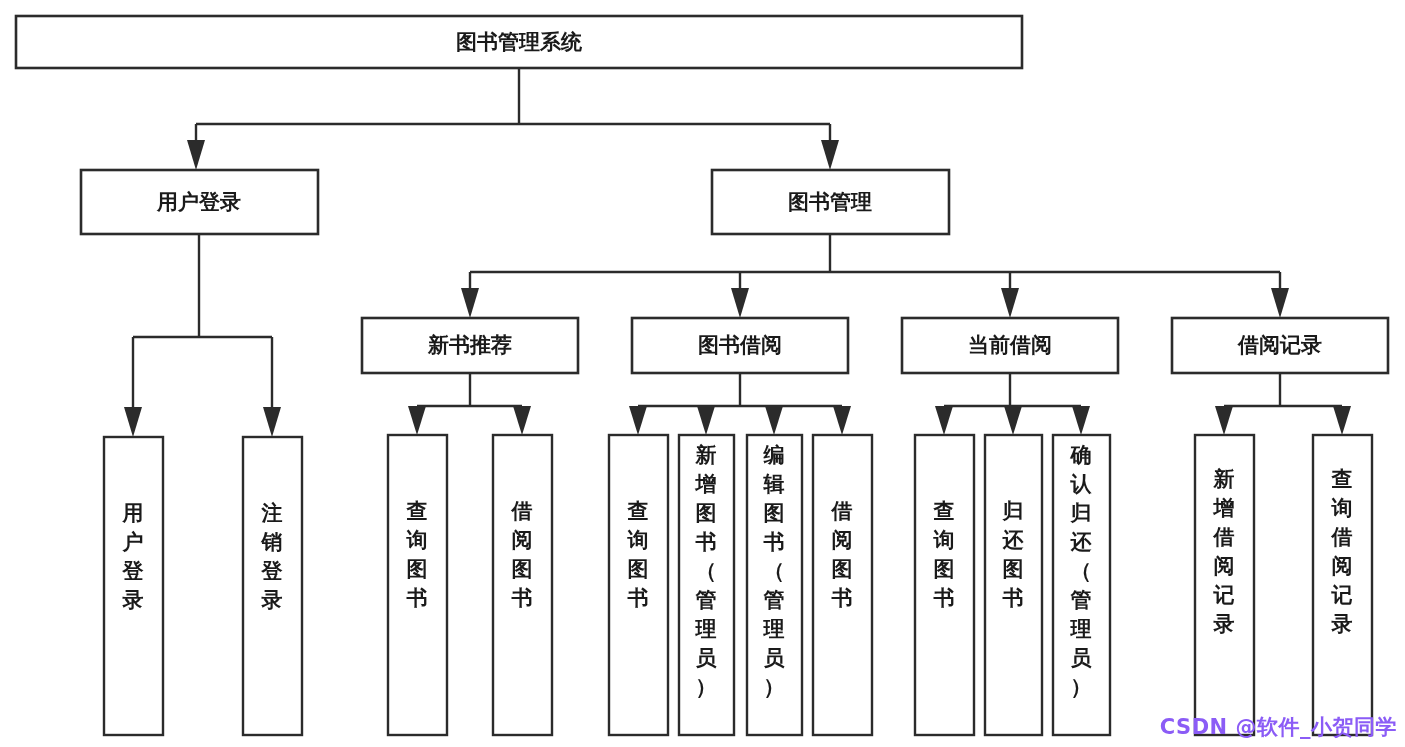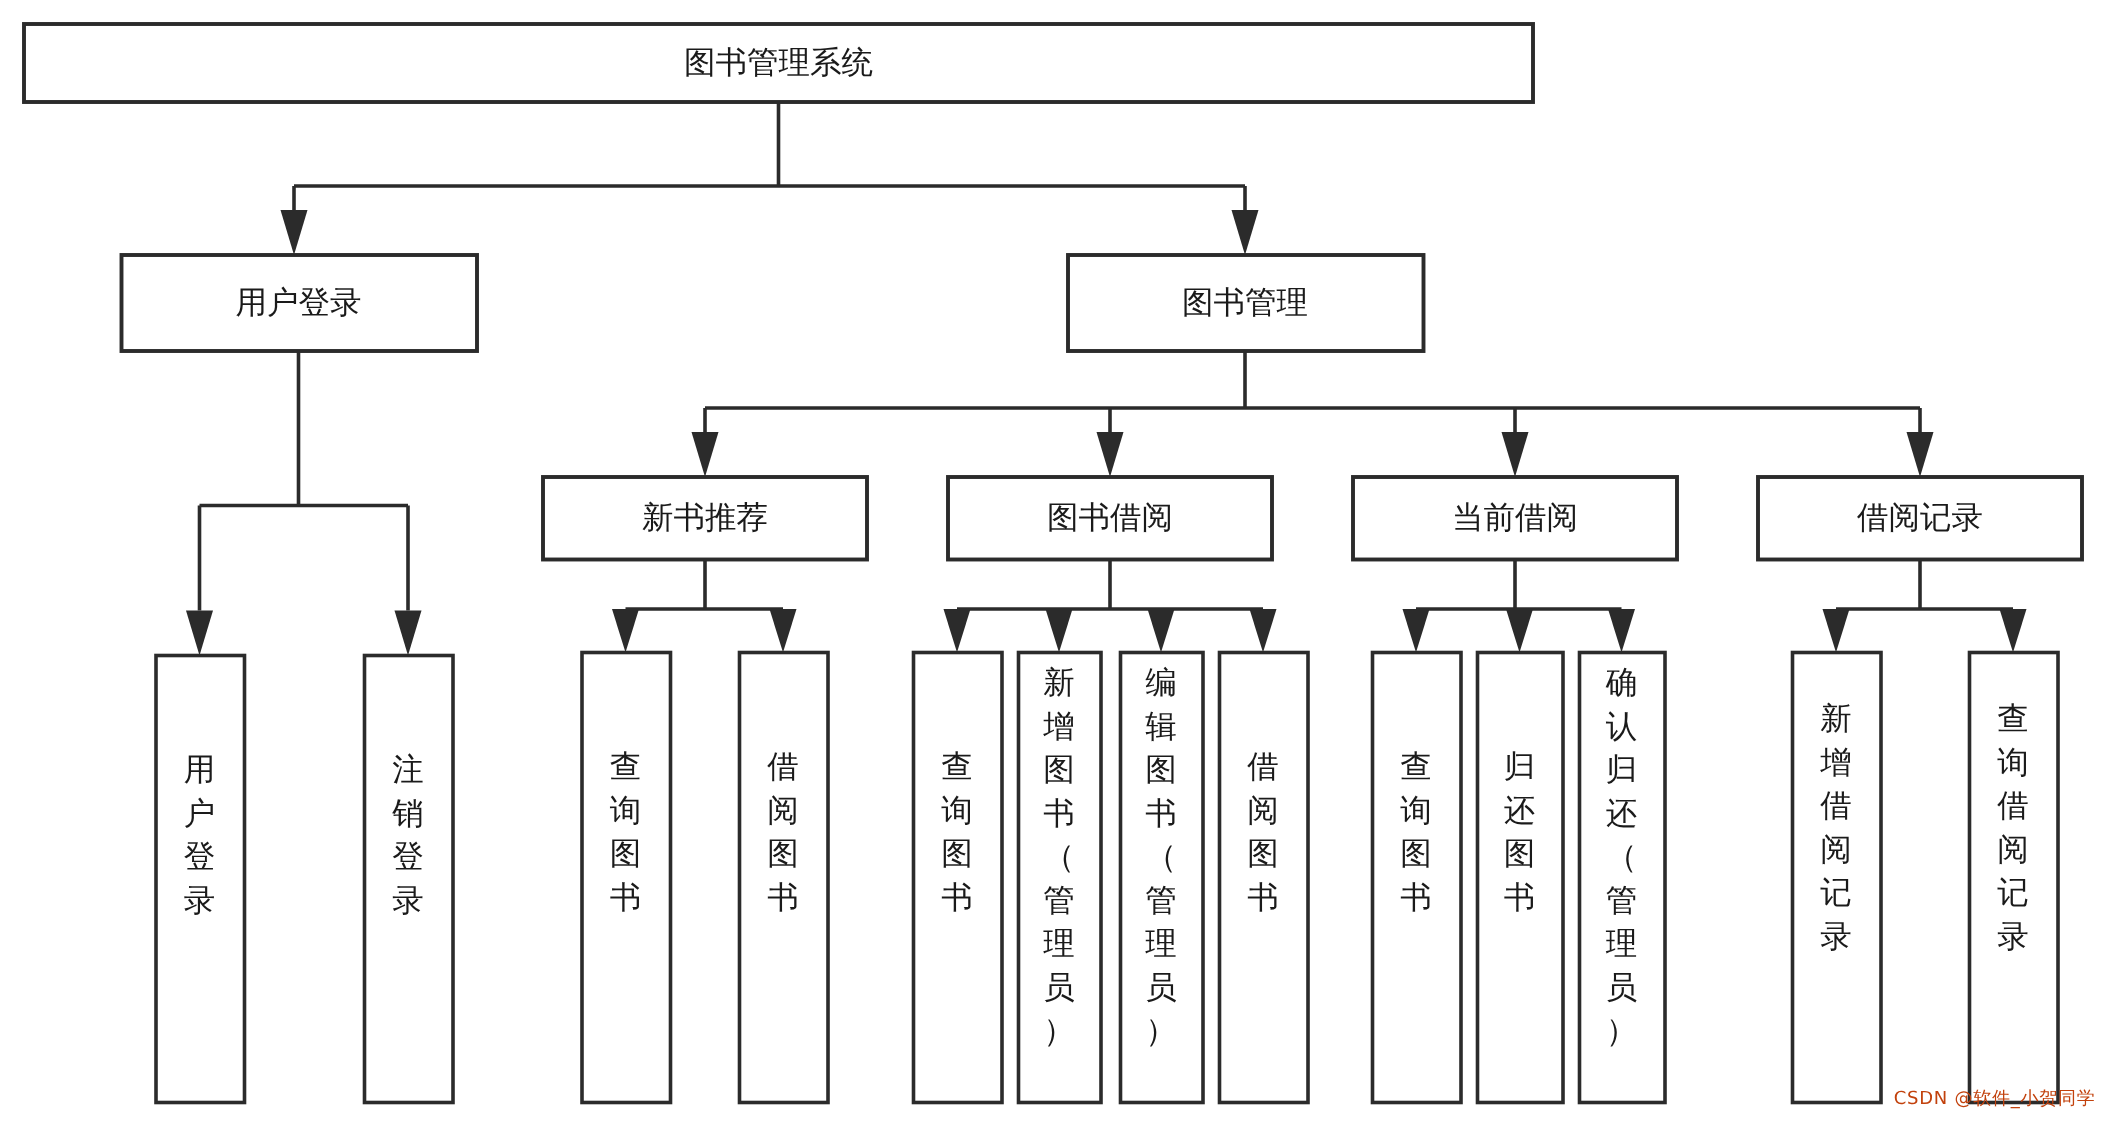--- a/index.html
+++ b/index.html
@@ -11,20 +11,21 @@
     width: 1405px;
     height: 747px;
     font-family: "DejaVu Sans", "Liberation Sans", sans-serif;
     overflow: hidden;
   }
   #diagram-root {
     position: relative;
     width: 1405px;
     height: 747px;
     background: #ffffff;
+    font-weight: bold;
   }
   svg#flowchart {
     position: absolute;
     top: 0;
     left: 0;
     width: 1405px;
     height: 747px;
     display: block;
   }
   .node-box {
@@ -56,22 +57,22 @@
     fill: #1a1a1a;
     font-family: "DejaVu Sans", "Liberation Sans", sans-serif;
     font-size: 21px;
     text-anchor: middle;
   }
   .watermark {
     position: absolute;
     right: 8px;
     bottom: 6px;
     font-family: "DejaVu Sans", "Liberation Sans", sans-serif;
-    font-size: 12px;
-    color: #c2410c;
+    font-size: 21px;
+    color: #8b5cf6;
     white-space: nowrap;
     letter-spacing: 0.5px;
   }
 </style>
 </head>
 <body>
 
 <div id="diagram-root">
 
   <svg id="flowchart" viewBox="0 0 1405 747">

